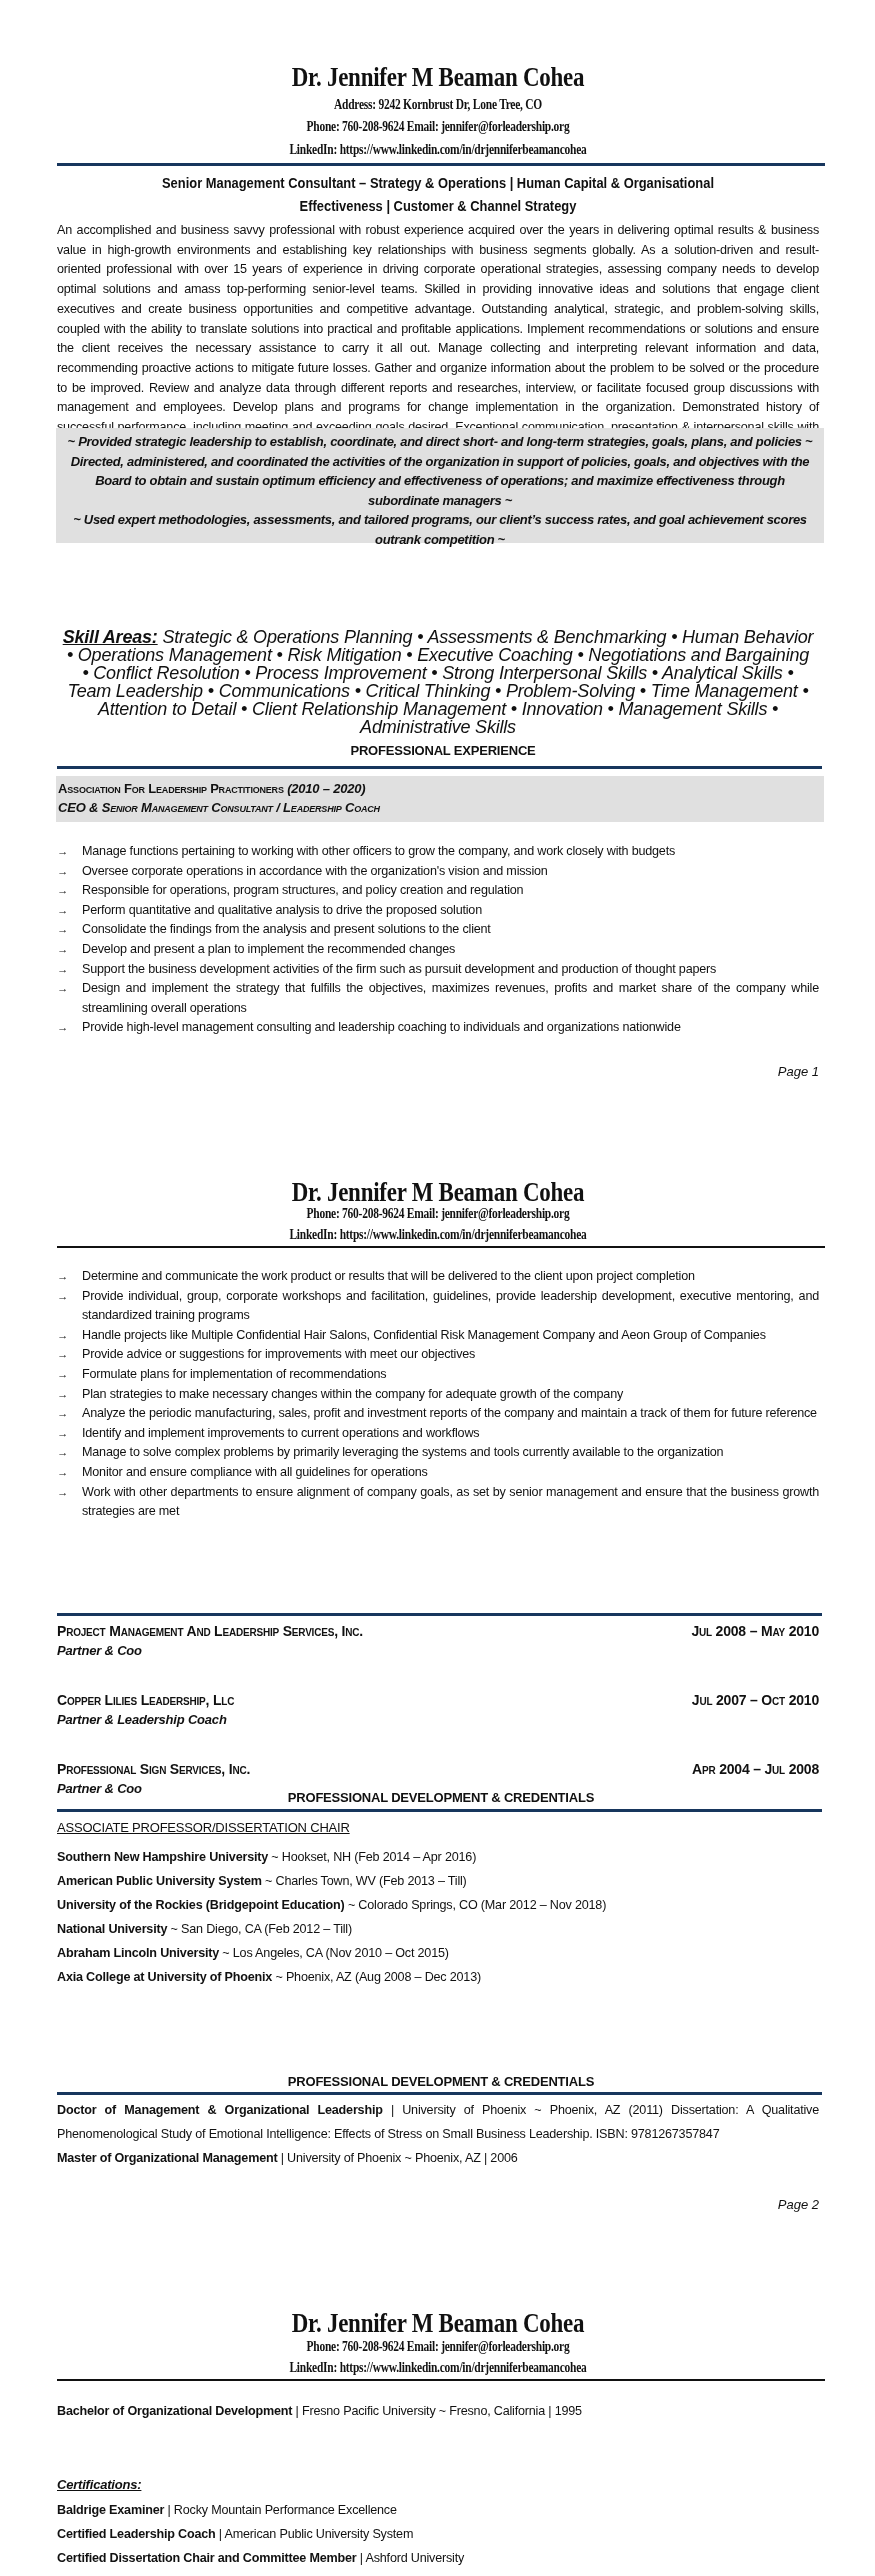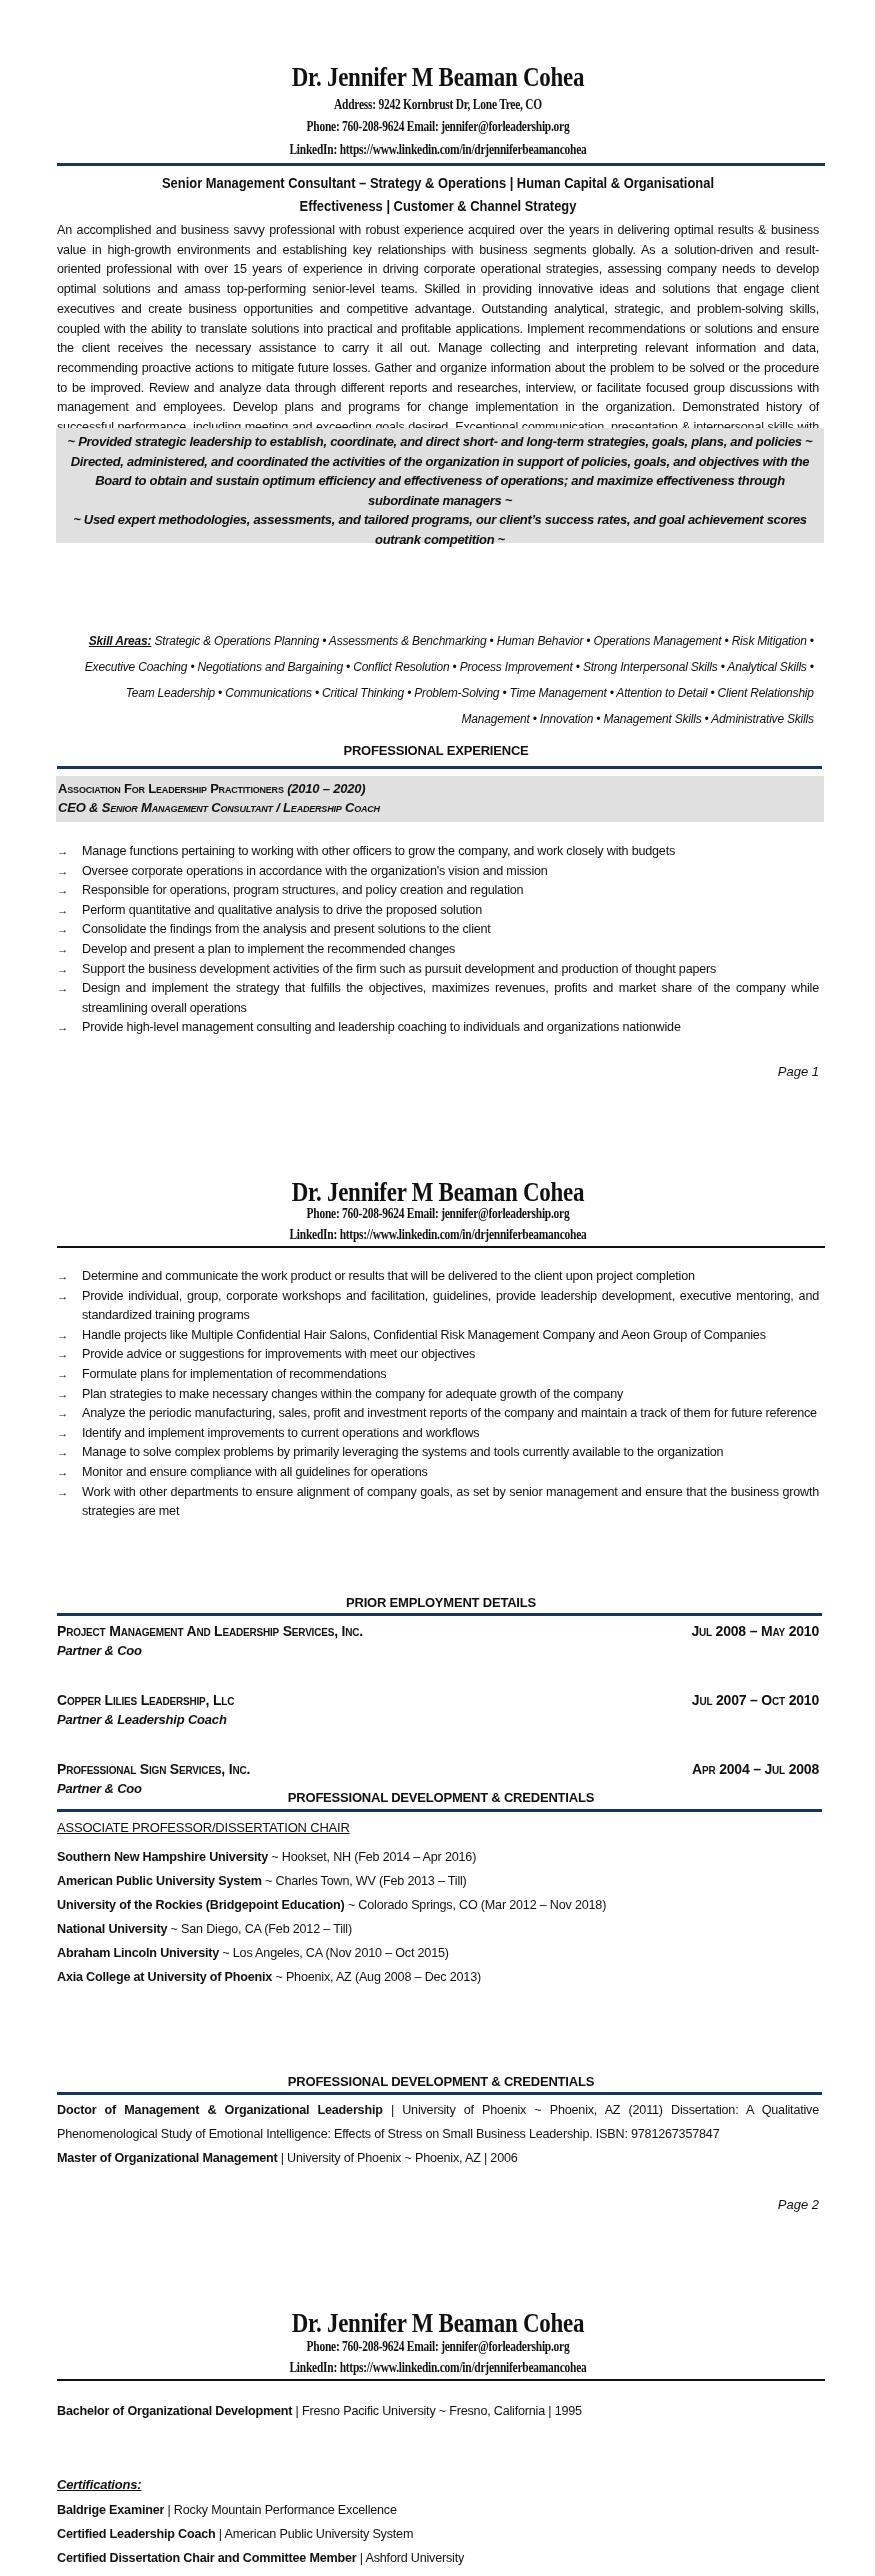--- a/index.html
+++ b/index.html
@@ -10,21 +10,21 @@
   .serif { font-family: "Liberation Serif", serif; font-weight: bold; text-align: center; letter-spacing: -0.3px; }
   .name { font-size: 28px; line-height: 31px; text-align: center; transform: scaleX(0.82); transform-origin: center; }
   .contact { font-size: 14px; line-height: 23px; text-align: center; transform: scaleX(0.82); transform-origin: center; }
   .contact.tight { line-height: 21.6px; }
   .rule-navy { position: absolute; height: 3.1px; background: #17365d; }
   .rule-black { position: absolute; height: 1.5px; background: #111; }
   .headline { font-size: 15px; font-weight: bold; text-align: center; line-height: 23px; transform: scaleX(0.86); transform-origin: center; }
   .para { font-size: 12.6px; line-height: 19.7px; text-align: justify; letter-spacing: -0.2px; }
   .greybox { background: #e0e0e0; }
   .quote { font-size: 13px; font-style: italic; font-weight: bold; text-align: center; line-height: 19.6px; letter-spacing: -0.3px; padding: 5.2px 10.3px; }
-  .skills { font-size: 12px; font-style: italic; text-align: right; line-height: 26px; letter-spacing: -0.2px; padding: 0 5.2px; }
+  .skills { font-size: 18px; font-style: italic; text-align: center; line-height: 18px; letter-spacing: -0.2px; padding: 0 5.2px; }
   .skills .lbl { font-weight: bold; text-decoration: underline; }
   .sec-head { position: absolute; font-size: 13px; font-weight: bold; text-align: center; letter-spacing: -0.2px; }
   .role-box { background: #e0e0e0; padding: 3.1px 2.1px; height: 46px; }
   .smallcaps { font-variant: small-caps; font-weight: bold; font-size: 13px; line-height: 19px; letter-spacing: -0.2px; }
   .smallcaps i { font-style: italic; }
   ul.arrows { list-style: none; }
   ul.arrows li { position: relative; padding-left: 25px; font-size: 12.6px; line-height: 19.6px; text-align: justify; letter-spacing: -0.2px; }
   ul.arrows li .arr { position: absolute; left: 0; top: 0; width: 15.5px; font-size: 11.3px; }
   .pnum { position: absolute; right: 57px; font-size: 13px; font-style: italic; }
   .emp-row { display: flex; justify-content: space-between; font-variant: small-caps; font-weight: bold; font-size: 14px; letter-spacing: -0.2px; line-height: 18.5px; }
@@ -52,21 +52,21 @@
 
   <div class="content greybox" style="top:428px; height:115px; left:56px; width:768px;">
     <div class="quote" style="padding-top:4.1px; padding-bottom:0;">~  Provided strategic leadership to establish, coordinate, and direct short- and long-term strategies, goals, plans, and policies ~ Directed, administered, and coordinated the activities of the organization in support of policies, goals, and objectives with the Board to obtain and sustain optimum efficiency and effectiveness of operations; and maximize effectiveness through subordinate managers ~</div>
     <div class="quote" style="padding-top:0;">~ Used expert methodologies, assessments, and tailored programs, our client’s success rates, and goal achievement scores outrank competition ~</div>
   </div>
 
   <div class="content skills" style="top:628px;">
     <span class="lbl" style="font-style:italic;">Skill Areas:</span><span> Strategic &amp; Operations Planning • Assessments &amp; Benchmarking • Human Behavior • Operations Management • Risk Mitigation • Executive Coaching • Negotiations and Bargaining • Conflict Resolution • Process Improvement • Strong Interpersonal Skills • Analytical Skills • Team Leadership • Communications • Critical Thinking • Problem-Solving • Time Management • Attention to Detail • Client Relationship Management • Innovation • Management Skills • Administrative Skills</span>
   </div>
 
-  <div class="sec-head" style="top:743px; left:52px; width:768px;">PROFESSIONAL EXPERIENCE</div>
+  <div class="sec-head" style="top:743px; left:59px; width:768px;">PROFESSIONAL EXPERIENCE</div>
   <div class="rule-navy" style="top:766px; left:57px; width:765px;"></div>
 
   <div class="content role-box" style="top:776px; left:56px; width:768px;">
     <div class="smallcaps">
       <span>Association For Leadership Practitioners</span>
       <i>(2010 – 2020)</i>
     </div>
     <div class="smallcaps"><i>CEO &amp; Senior Management Consultant / Leadership Coach</i></div>
   </div>
 
@@ -98,21 +98,20 @@
       <li><span class="arr">→</span><span>Provide advice or suggestions for improvements with meet our objectives</span></li>
       <li><span class="arr">→</span><span>Formulate plans for implementation of recommendations</span></li>
       <li><span class="arr">→</span><span>Plan strategies to make necessary changes within the company for adequate growth of the company</span></li>
       <li><span class="arr">→</span><span>Analyze the periodic manufacturing, sales, profit and investment reports of the company and maintain a track of them for future reference</span></li>
       <li><span class="arr">→</span><span>Identify and implement improvements to current operations and workflows</span></li>
       <li><span class="arr">→</span><span>Manage to solve complex problems by primarily leveraging the systems and tools currently available to the organization</span></li>
       <li><span class="arr">→</span><span>Monitor and ensure compliance with all guidelines for operations</span></li>
       <li><span class="arr">→</span><span>Work with other departments to ensure alignment of company goals, as set by senior management and ensure that the business growth strategies are met</span></li>
     </ul>
 
-  <div class="sec-head" style="top:462px; left:57px; width:768px;">PRIOR EMPLOYMENT DETAILS</div>
   <div class="rule-navy" style="top:480px; left:57px; width:765px;"></div>
   <div class="content" id="prior-jobs" style="top:489px;">
       <div class="emp-block">
         <div class="emp-row">
           <span>Project Management And Leadership Services, Inc.</span>
           <span>Jul 2008 – May 2010</span>
         </div>
         <div class="emp-title">Partner &amp; Coo</div>
       </div>
       <div class="emp-block">

